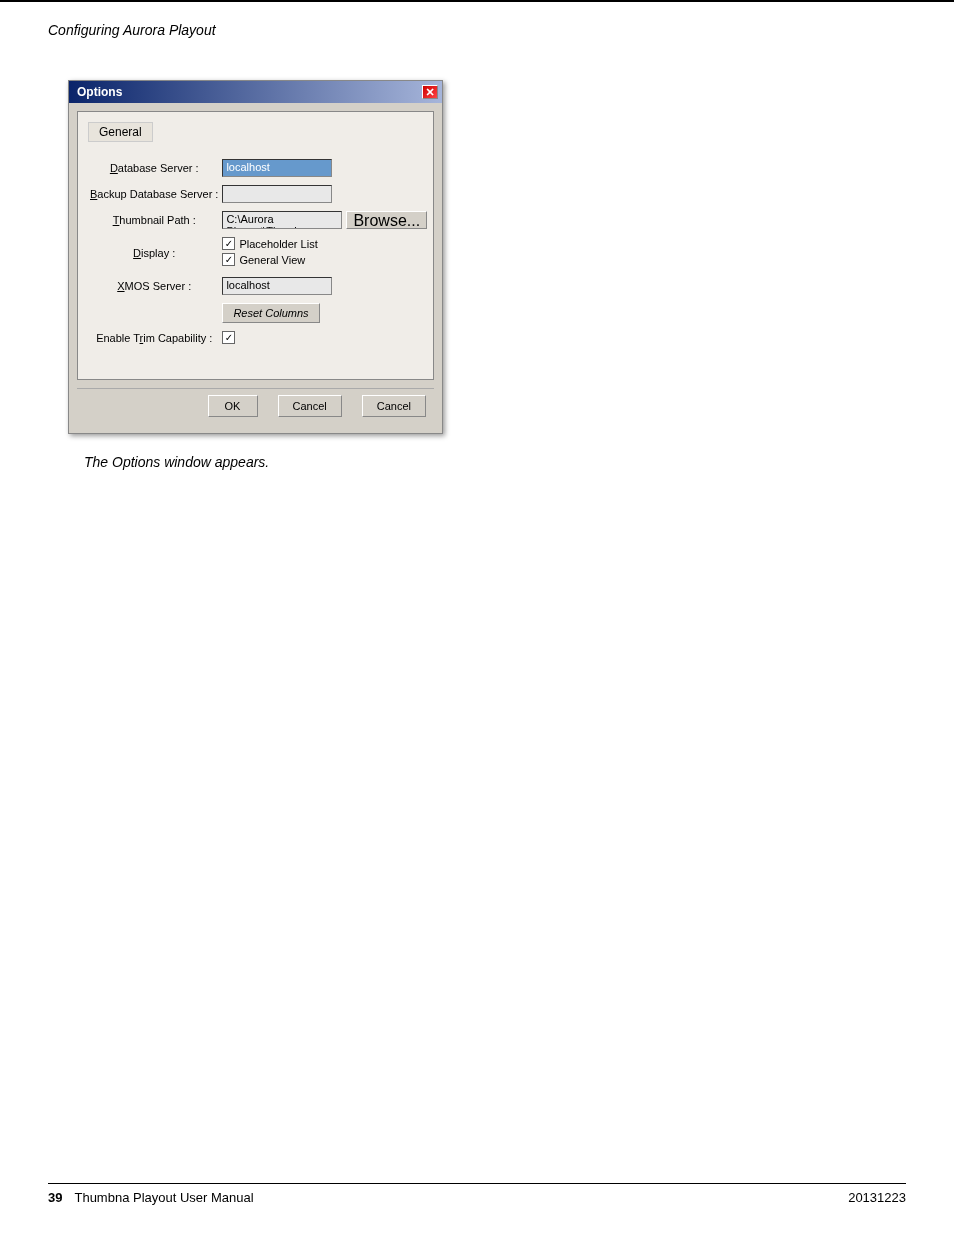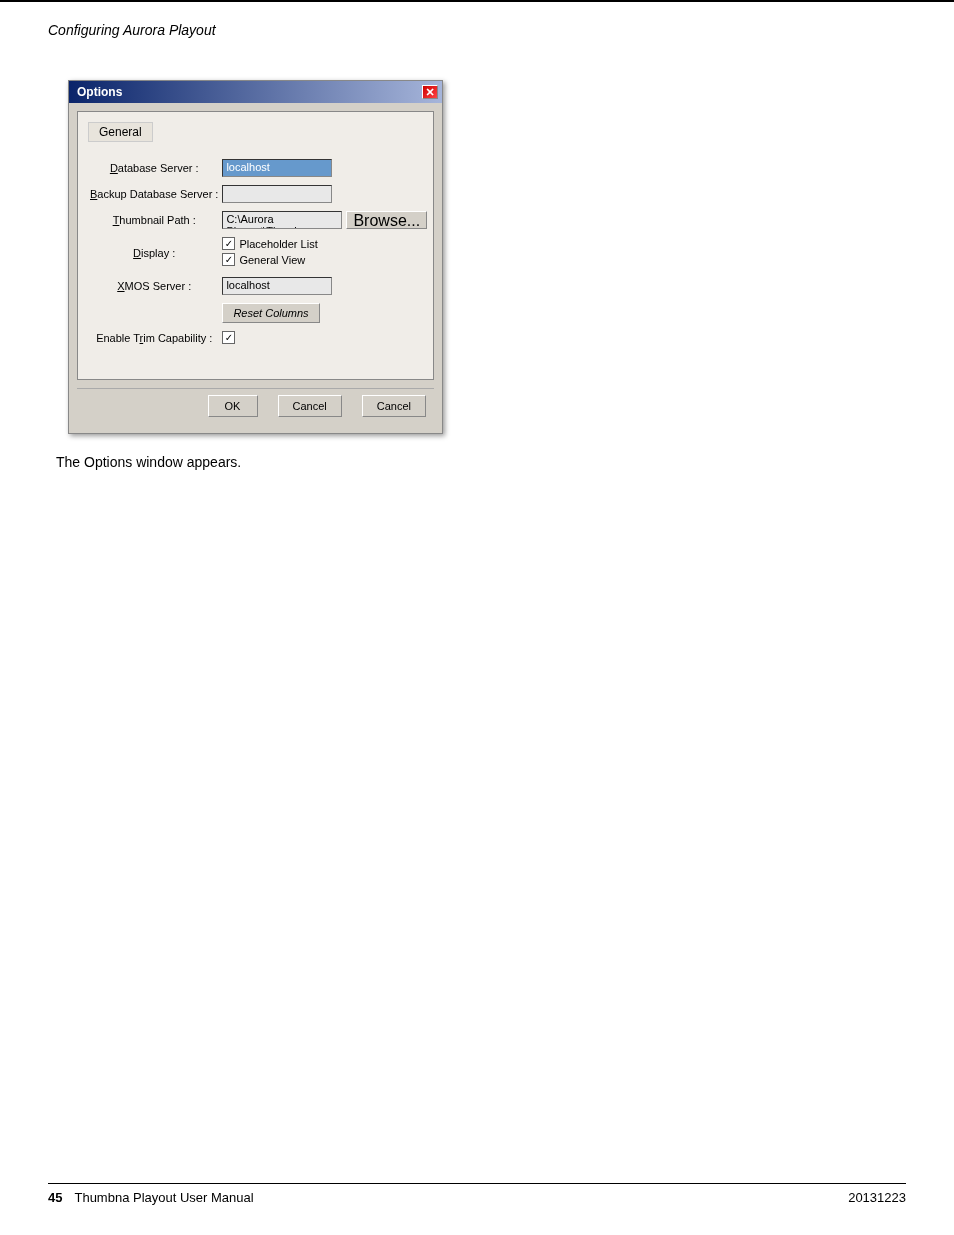--- a/index.html
+++ b/index.html
@@ -227,22 +227,23 @@
       border-left-color: #fff;
       font-size: 11px;
       height: 22px;
       padding: 0 14px;
       cursor: pointer;
       min-width: 50px;
     }
 
     .desc-text {
       font-size: 14px;
-      margin-left: 8px;
+      margin-left: 36px;
       margin-top: 8px;
+      font-style: italic;
     }
 
     .page-footer {
       position: absolute;
       bottom: 30px;
       left: 48px;
       right: 48px;
       border-top: 1px solid #000;
       padding-top: 6px;
       display: flex;
@@ -370,17 +371,17 @@
       </div>
     </div>
   </div>
 
   <div class="desc-text">The Options window appears.</div>
 
 </div>
 
 <div class="page-footer">
   <div class="footer-left">
-    <span class="footer-page-num">45</span>
+    <span class="footer-page-num">39</span>
     <span>Thumbna Playout   User Manual</span>
   </div>
   <span>20131223</span>
 </div>
 
 </body></html>

